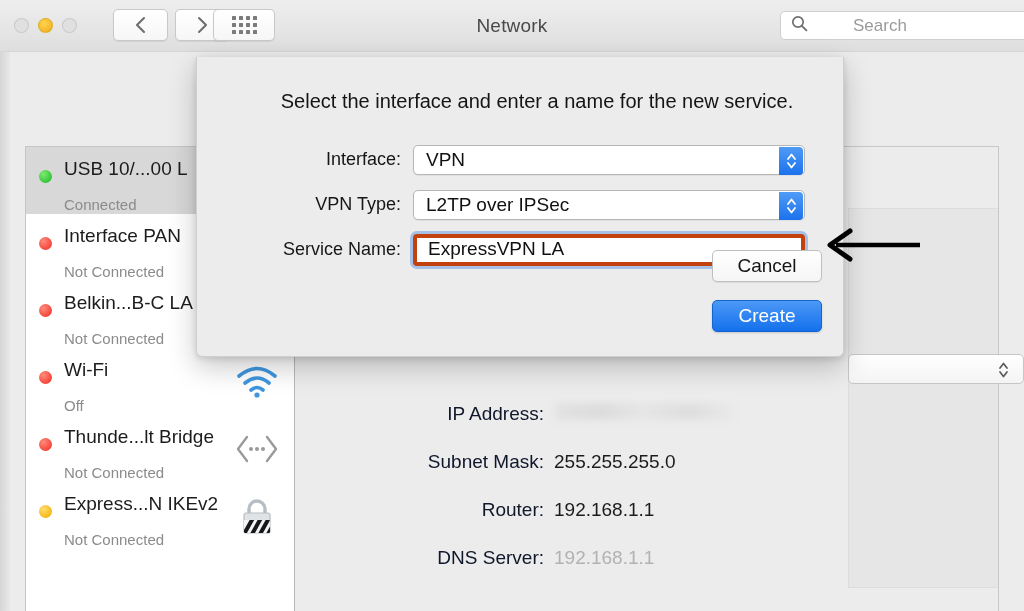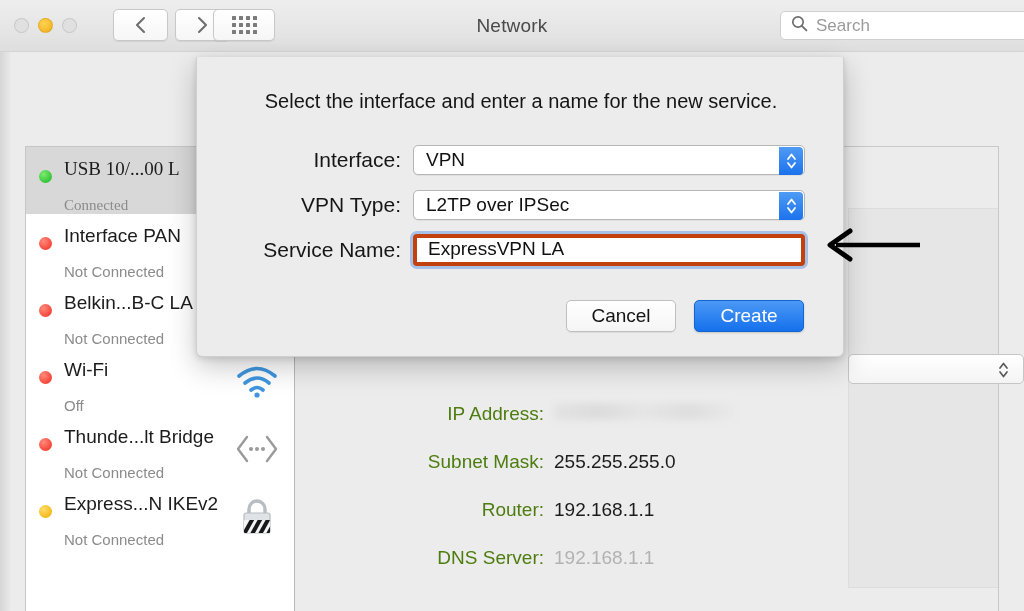--- a/index.html
+++ b/index.html
@@ -88,21 +88,21 @@
     position: absolute;
     top: 11px; left: 780px;
     width: 268px; height: 29px;
     background: #ffffff;
     border: 1px solid #cfcfcf;
     border-radius: 5px;
     display: flex; align-items: center;
     padding-left: 10px;
   }
   .searchbox .mag { margin-right: 8px; }
-  .search-ph { font-size: 17px; color: #9b9b9b; }
+  .search-ph { font-size: 17px; color: #9b9b9b; margin-left: 37px; }
 
   
   .body {
     position: absolute;
     left: 0; top: 51px;
     width: 1024px; height: 560px;
     background: #ececec;
     border-top: 1px solid #d4d4d4;
   }
   .body::before {
@@ -120,21 +120,21 @@
     border: 1px solid #c6c6c6;
     border-right: 1px solid #b9b9b9;
     overflow: hidden;
   }
   .svc {
     position: relative;
     height: 67px;
     padding: 11px 10px 0 38px;
     border-bottom: none;
   }
-  .svc.selected { background: #d8d8d8; font-family: Liberation Serif, serif; }
+  .svc.selected { background: #d8d8d8; }
   .dot {
     position: absolute; left: 13px; top: 23px;
     width: 13px; height: 13px; border-radius: 50%;
   }
   .dot.green  { background: radial-gradient(circle at 35% 32%, #7dea6e, #35c53a 70%, #29ad2c); }
   .dot.red    { background: radial-gradient(circle at 35% 32%, #ff8a7b, #f5463a 70%, #e23225); }
   .dot.amber  { background: radial-gradient(circle at 35% 32%, #ffdd6d, #f5b91b 70%, #e2a60c); }
   .svc-name {
     font-size: 19px; color: #1c1c1c;
     white-space: nowrap; overflow: hidden;
@@ -174,21 +174,21 @@
   }
   .frow {
     display: flex;
     align-items: baseline;
     height: 48px;
   }
   .frow .lbl {
     width: 258px;
     text-align: right;
     font-size: 19px;
-    color: #4d7c0f;
+    color: #0f172a;
     padding-right: 10px;
   }
   .frow .val {
     font-size: 19px;
     color: #1c1c1c;
   }
   .frow .val.dim { color: #b2b2b2; }
   .frow .val.blurred {
     color: transparent;
     background: linear-gradient(90deg,#e3e3e3,#dcdcdc,#e6e6e6,#dedede,#e9e9e9);
@@ -219,40 +219,40 @@
     left: 196px; top: 57px;
     width: 648px; height: 300px;
     background: #ececec;
     border: 1px solid #cfcfcf;
     border-top: none;
     border-radius: 0 0 6px 6px;
     box-shadow: 0 10px 28px rgba(0,0,0,0.22), 0 2px 6px rgba(0,0,0,0.12);
   }
   .sheet-title {
     position: absolute;
-    left: 0; top: 33px; width: 648px;
+    left: 16px; top: 33px; width: 648px;
     text-align: center;
     font-size: 20px;
     color: #151515;
   }
 
   .form {
     position: absolute;
     left: 0; top: 80px; width: 648px;
   }
   .row {
     display: flex;
     align-items: center;
     height: 45px;
   }
   .row .rlbl {
     width: 216px;
     text-align: right;
     padding-right: 12px;
-    font-size: 21px;
+    font-size: 18px;
     color: #161616;
   }
 
   .popup {
     position: relative;
     width: 392px; height: 30px;
     background: #ffffff;
     border: 1px solid #b6b6b6;
     border-radius: 5px;
     box-shadow: 0 1px 1px rgba(0,0,0,0.06);
@@ -278,23 +278,24 @@
     border-radius: 4px;
     box-shadow: 0 0 0 3px rgba(110,156,226,0.55);
     display: flex; align-items: flex-start;
     padding-left: 11px;
     font-size: 19px;
     color: #101010;
   }
 
   .sheet-buttons {
     position: absolute;
-    right: 39px; bottom: 24px;
+    right: 21px; bottom: 24px;
     display: flex; gap: 18px;
     align-items: center;
+    flex-direction: column;
   }
   .btn {
     height: 32px;
     border-radius: 5px;
     font-size: 19px;
     display: flex; align-items: center; justify-content: center;
     padding: 0 20px;
   }
   .btn.cancel {
     background: linear-gradient(180deg,#ffffff 0%,#f5f5f5 100%);

